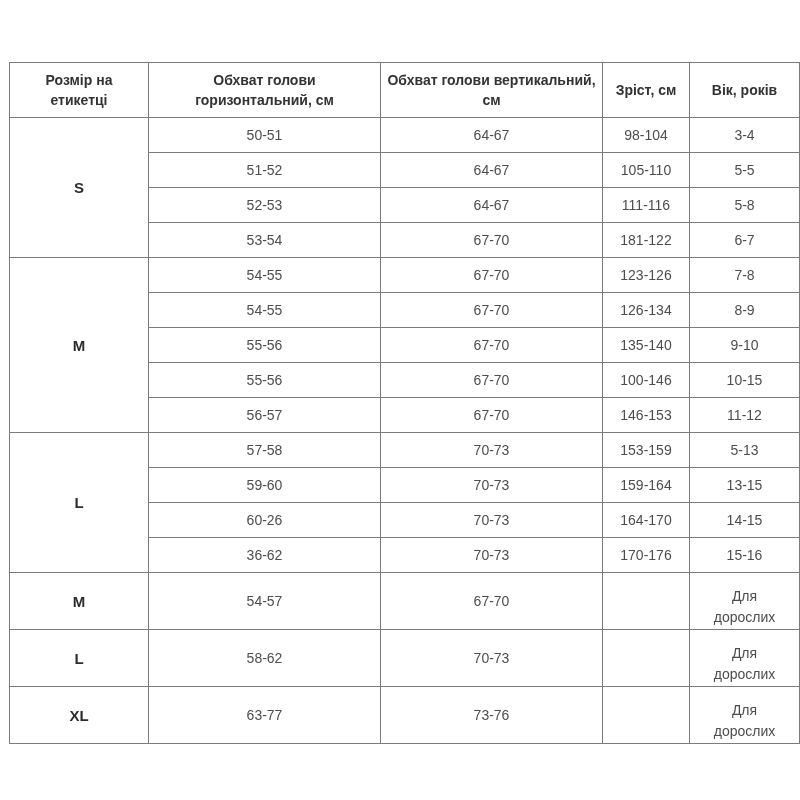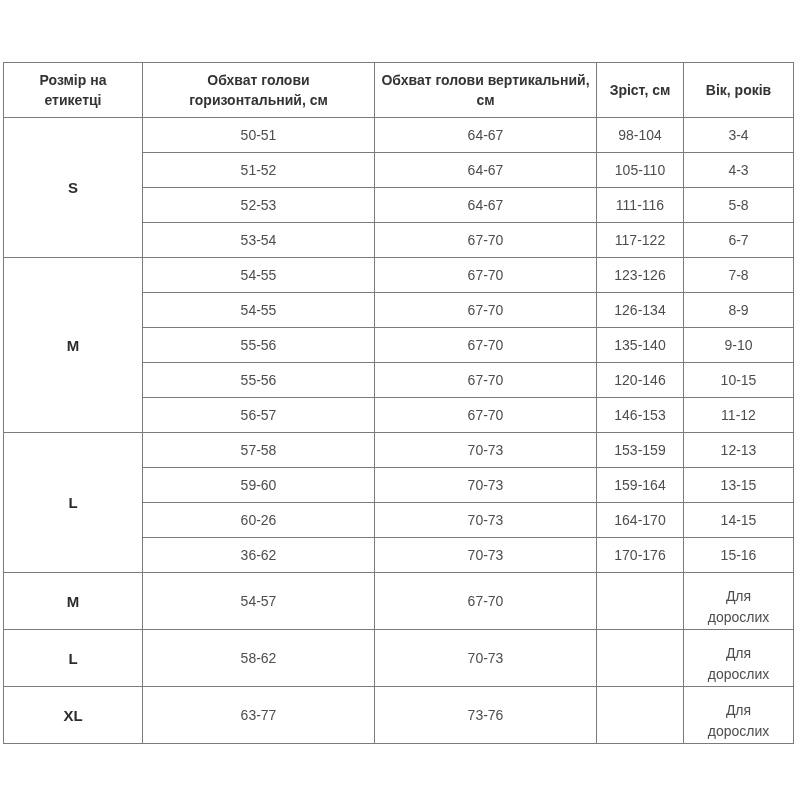--- a/index.html
+++ b/index.html
@@ -5,21 +5,21 @@
   * { box-sizing: border-box; margin: 0; padding: 0; }
   html, body { background: #ffffff; }
   body {
     width: 800px;
     height: 800px;
     position: relative;
     font-family: "Liberation Sans", sans-serif;
   }
   table.size-chart {
     position: absolute;
-    left: 3px;
+    left: 9px;
     top: 62px;
     width: 790px;
     border-collapse: collapse;
     table-layout: fixed;
     background: #ffffff;
   }
   table.size-chart td, table.size-chart th {
     border: 1px solid #7b7b7b;
     text-align: center;
     vertical-align: middle;
@@ -79,32 +79,32 @@
     <td class="size-cell" rowspan="4">S</td>
     <td class="value-cell">50-51</td>
     <td class="value-cell">64-67</td>
     <td class="value-cell">98-104</td>
     <td class="value-cell age-cell">3-4</td>
   </tr>
   <tr class="data-row">
     <td class="value-cell">51-52</td>
     <td class="value-cell">64-67</td>
     <td class="value-cell">105-110</td>
-    <td class="value-cell age-cell">4-3</td>
+    <td class="value-cell age-cell">5-5</td>
   </tr>
   <tr class="data-row">
     <td class="value-cell">52-53</td>
     <td class="value-cell">64-67</td>
     <td class="value-cell">111-116</td>
     <td class="value-cell age-cell">5-8</td>
   </tr>
   <tr class="data-row">
     <td class="value-cell">53-54</td>
     <td class="value-cell">67-70</td>
-    <td class="value-cell">117-122</td>
+    <td class="value-cell">181-122</td>
     <td class="value-cell age-cell">6-7</td>
   </tr>
 
   <tr class="data-row">
     <td class="size-cell" rowspan="5">M</td>
     <td class="value-cell">54-55</td>
     <td class="value-cell">67-70</td>
     <td class="value-cell">123-126</td>
     <td class="value-cell age-cell">7-8</td>
   </tr>
@@ -116,36 +116,36 @@
   </tr>
   <tr class="data-row">
     <td class="value-cell">55-56</td>
     <td class="value-cell">67-70</td>
     <td class="value-cell">135-140</td>
     <td class="value-cell age-cell">9-10</td>
   </tr>
   <tr class="data-row">
     <td class="value-cell">55-56</td>
     <td class="value-cell">67-70</td>
-    <td class="value-cell">120-146</td>
+    <td class="value-cell">100-146</td>
     <td class="value-cell age-cell">10-15</td>
   </tr>
   <tr class="data-row">
     <td class="value-cell">56-57</td>
     <td class="value-cell">67-70</td>
     <td class="value-cell">146-153</td>
     <td class="value-cell age-cell">11-12</td>
   </tr>
 
   <tr class="data-row">
     <td class="size-cell" rowspan="4">L</td>
     <td class="value-cell">57-58</td>
     <td class="value-cell">70-73</td>
     <td class="value-cell">153-159</td>
-    <td class="value-cell age-cell">12-13</td>
+    <td class="value-cell age-cell">5-13</td>
   </tr>
   <tr class="data-row">
     <td class="value-cell">59-60</td>
     <td class="value-cell">70-73</td>
     <td class="value-cell">159-164</td>
     <td class="value-cell age-cell">13-15</td>
   </tr>
   <tr class="data-row">
     <td class="value-cell">60-26</td>
     <td class="value-cell">70-73</td>

